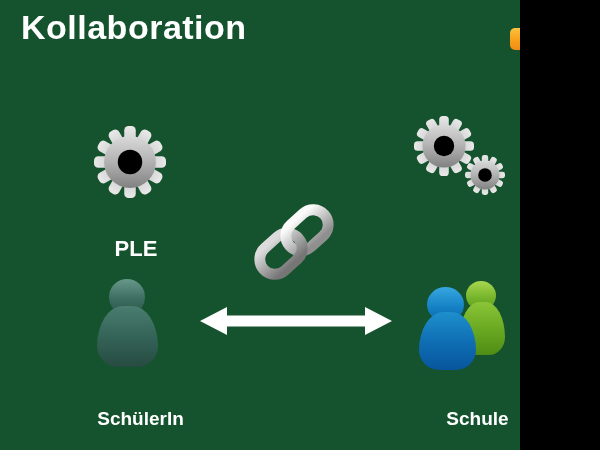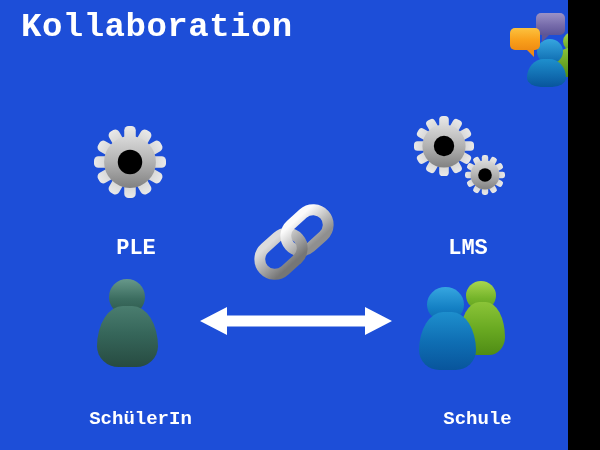--- a/index.html
+++ b/index.html
@@ -1,17 +1,17 @@
 <!DOCTYPE html>
 <html><head>
 <meta charset="utf-8">
 <style>
   html,body{margin:0;padding:0;background:#000;}
-  .slide{position:relative;width:568px;height:450px;background:#1d4ed8;overflow:hidden;
-         font-family:Liberation Mono, monospace;}
+  .slide{position:relative;width:520px;height:450px;background:#14532d;overflow:hidden;
+         font-family:Liberation Sans, sans-serif;}
   .title{position:absolute;left:21px;top:8px;font-size:34px;font-weight:bold;color:#fff;
          letter-spacing:.5px;margin:0;}
   .label{position:absolute;color:#fff;font-weight:bold;text-align:center;margin-top:36px;}
   .label.big{font-size:22px;}
   .label.small{font-size:19px;}
   .lbl-ple{left:101px;top:200px;width:70px;}
   .lbl-lms{left:433px;top:200px;width:70px;}
   .lbl-schuelerin{left:88px;top:372px;width:105px;}
   .lbl-schule{left:425px;top:372px;width:105px;}
 
@@ -123,21 +123,20 @@
     <use href="#gear" x="-50" y="-50" width="100" height="100"></use>
   </svg>
   <div class="label big lbl-ple">PLE</div>
 
   <svg class="gear-lms-large" viewBox="-50 -50 100 100">
     <use href="#gear" x="-50" y="-50" width="100" height="100"></use>
   </svg>
   <svg class="gear-lms-small" viewBox="-50 -50 100 100">
     <use href="#gear" x="-50" y="-50" width="100" height="100"></use>
   </svg>
-  <div class="label big lbl-lms">LMS</div>
 
   <svg class="chain" viewBox="-10 -10 120 116">
     <g transform="rotate(-42 50 48)" fill="none">
       <rect x="1" y="30" width="56" height="36" rx="18" stroke="url(#linkBack)" stroke-width="13"></rect>
       <rect x="43" y="30" width="56" height="36" rx="18" stroke="url(#linkFront)" stroke-width="13"></rect>
       <rect x="1" y="30" width="56" height="36" rx="18" stroke="url(#linkBack)" stroke-width="13" clip-path="url(#linkWeave)"></rect>
     </g>
   </svg>
 
   <div class="person-teal">

